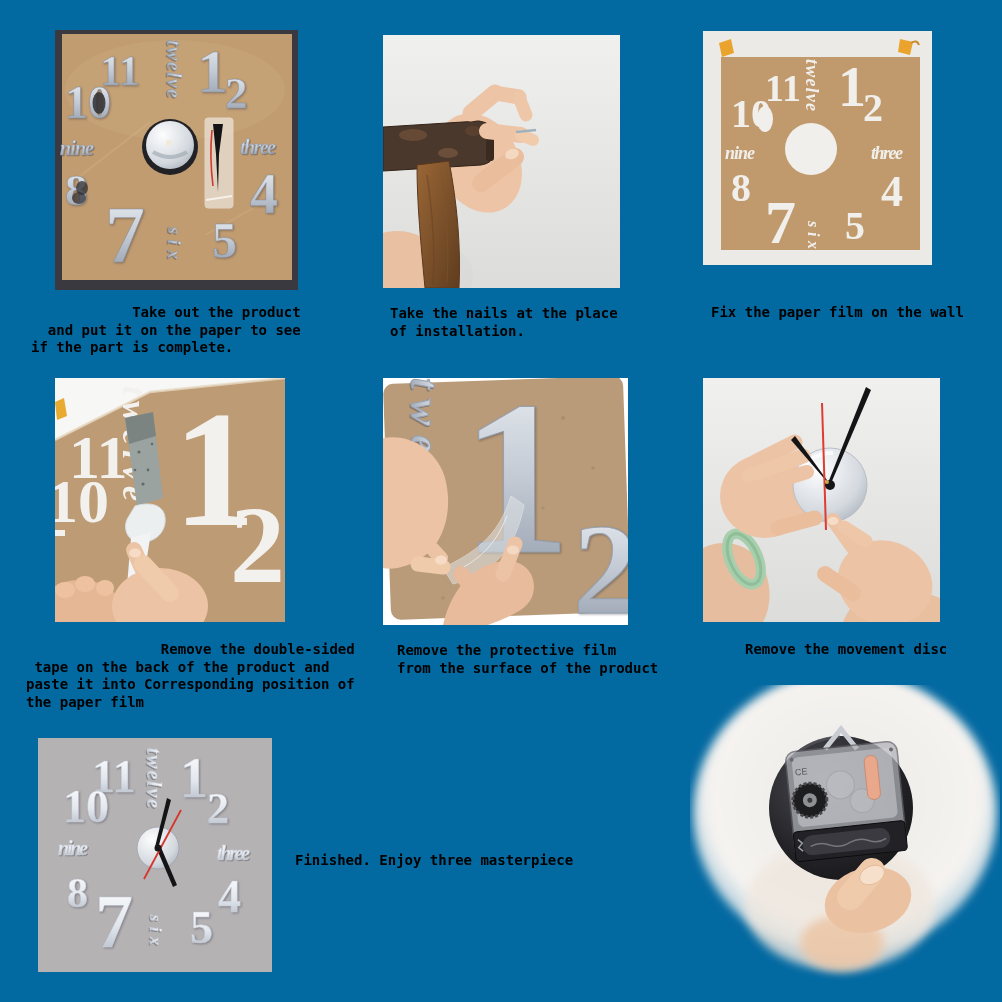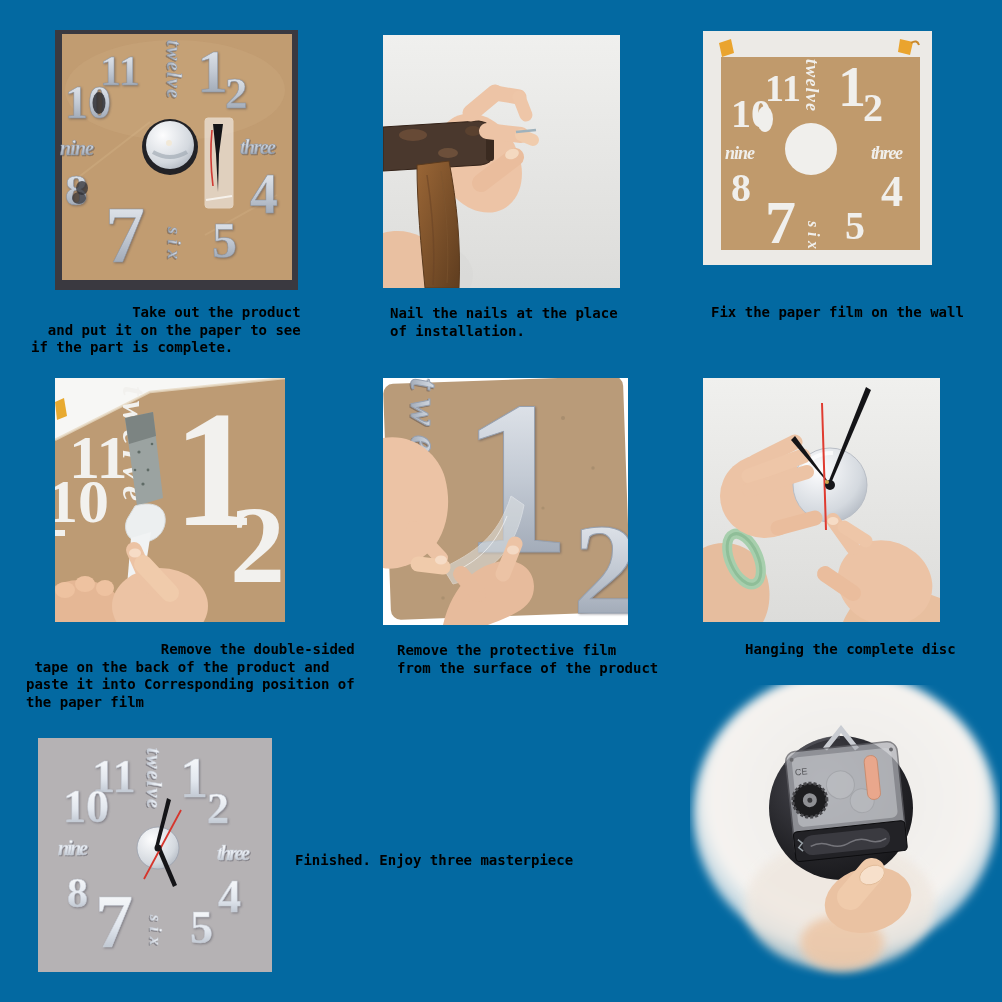--- a/index.html
+++ b/index.html
@@ -297,25 +297,25 @@
       <ellipse cx="152" cy="258" rx="42" ry="28" fill="#ecc7a8" opacity=".9" filter="url(#fSoft)"></ellipse>
       <ellipse cx="178" cy="215" rx="44" ry="32" transform="rotate(-15 178 215)" fill="#eac2a2"></ellipse>
       <path d="M160,212 L182,186" stroke="#f0cbab" stroke-width="26" stroke-linecap="round"></path>
       <ellipse cx="182" cy="190" rx="13" ry="9" transform="rotate(-25 182 190)" fill="#f7e0cb" stroke="#dfb894" stroke-width=".8"></ellipse>
     </g>
   </svg>
 
   <div class="cap" style="left:31px;top:304px">            Take out the product
   and put it on the paper to see
 if the part is complete.</div>
-  <div class="cap" style="left:390px;top:305px">Nail the nails at the place
+  <div class="cap" style="left:390px;top:305px">Take the nails at the place
 of installation.</div>
   <div class="cap" style="left:26px;top:641px">                Remove the double-sided
  tape on the back of the product and
 paste it into Corresponding position of
 the paper film</div>
   <div class="cap" style="left:711px;top:304px">Fix the paper film on the wall</div>
   <div class="cap" style="left:397px;top:642px">Remove the protective film
 from the surface of the product</div>
-  <div class="cap" style="left:745px;top:641px">Hanging the complete disc</div>
+  <div class="cap" style="left:745px;top:641px">Remove the movement disc</div>
   <div class="cap" style="left:295px;top:852px">Finished. Enjoy three masterpiece</div>
 
 </div>
 
 </body></html>

